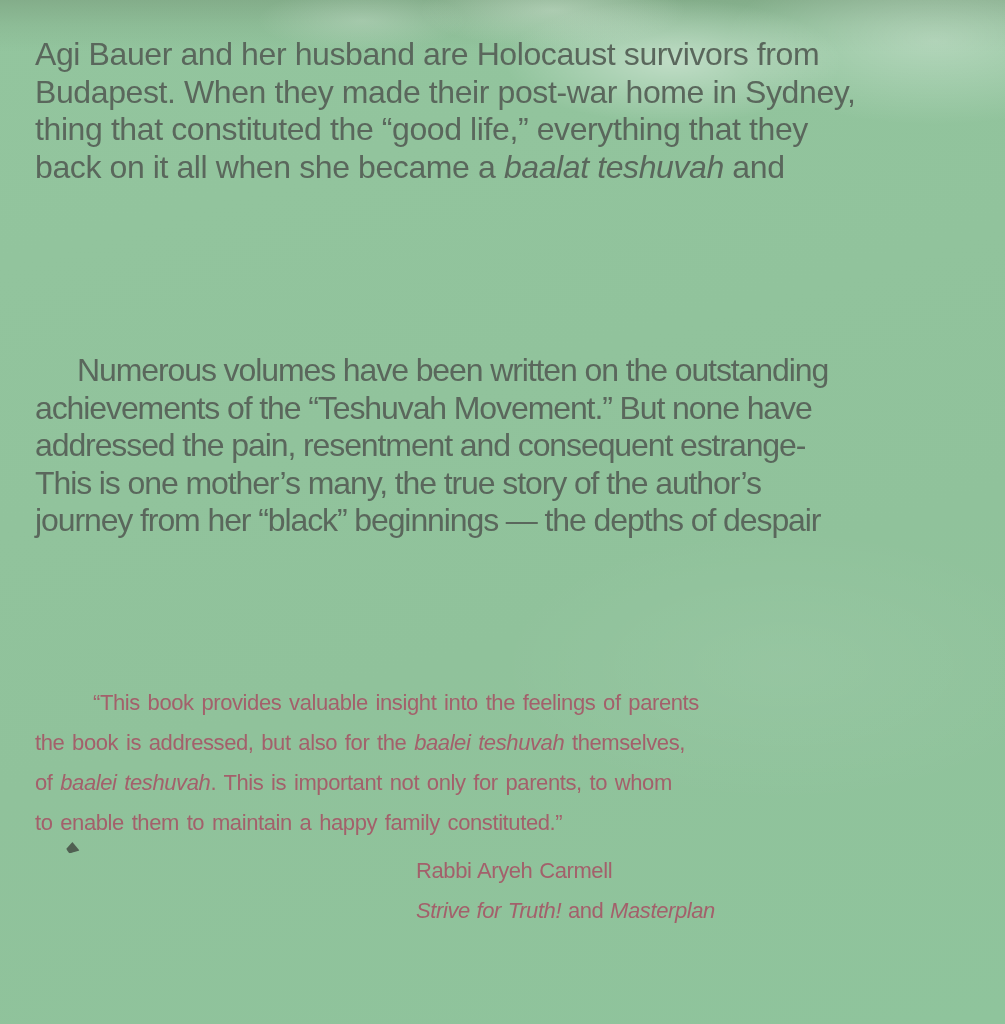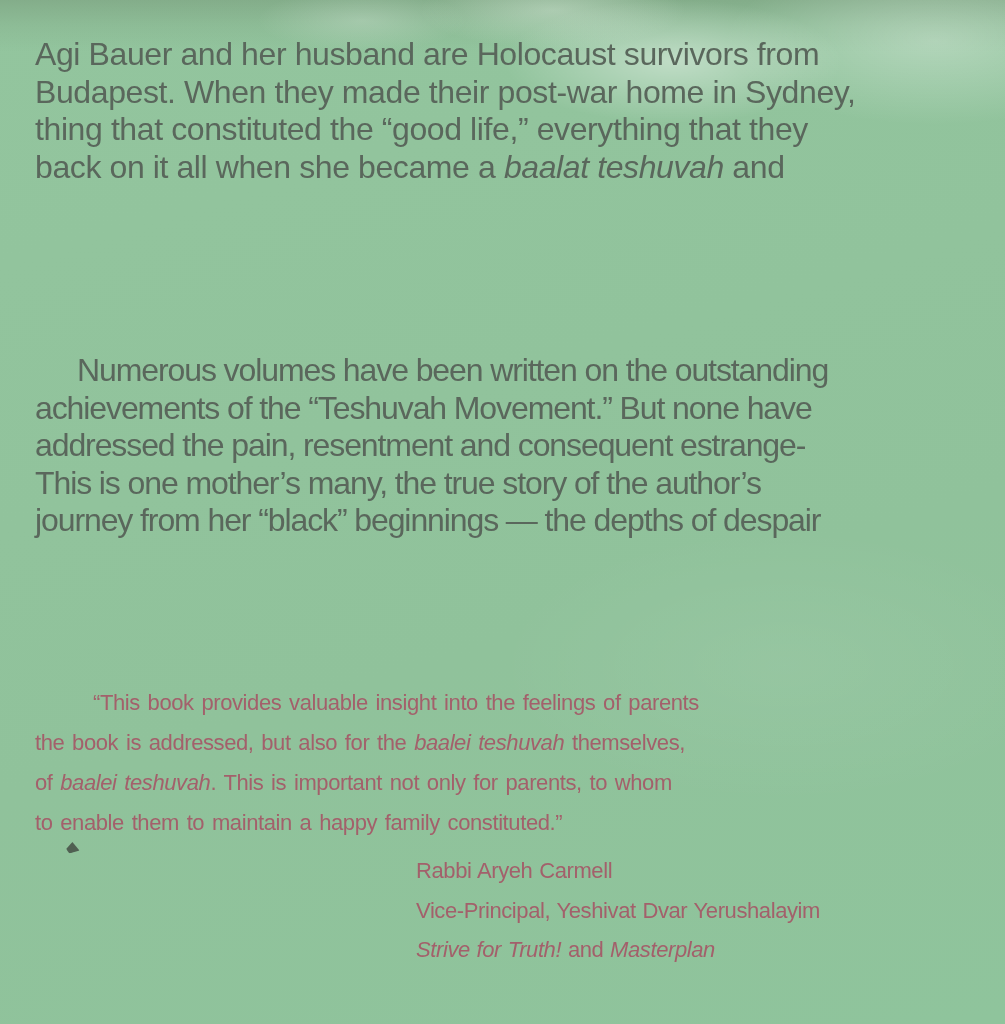--- a/index.html
+++ b/index.html
@@ -86,16 +86,15 @@
       <div><span>“This book provides valuable insight into the feelings of parents</span></div>
       <div><span>the book is addressed, but also for the </span><i>baalei teshuvah</i><span> themselves,</span></div>
       <div><span>of </span><i>baalei teshuvah</i><span>. This is important not only for parents, to whom</span></div>
       <div><span>to enable them to maintain a happy family constituted.”</span></div>
     </div>
 
   <div class="speck"></div>
 
   <div class="para accent-text attribution">
       <div><span>Rabbi Aryeh Carmell</span></div>
-      <div><span>Vice-Principal, Yeshivat Dvar Yerushalayim</span></div>
       <div><i>Strive for Truth!</i><span> and </span><i>Masterplan</i></div>
     </div>
 </div>
 
 </body></html>

